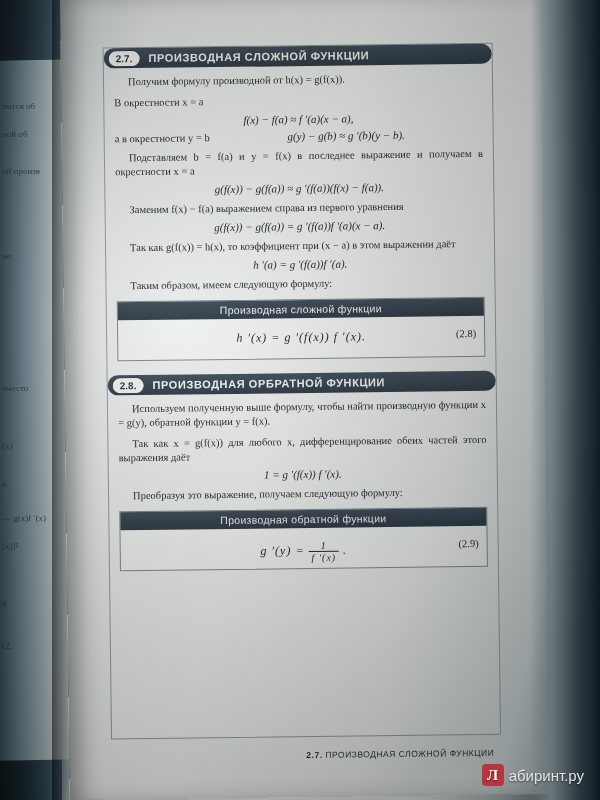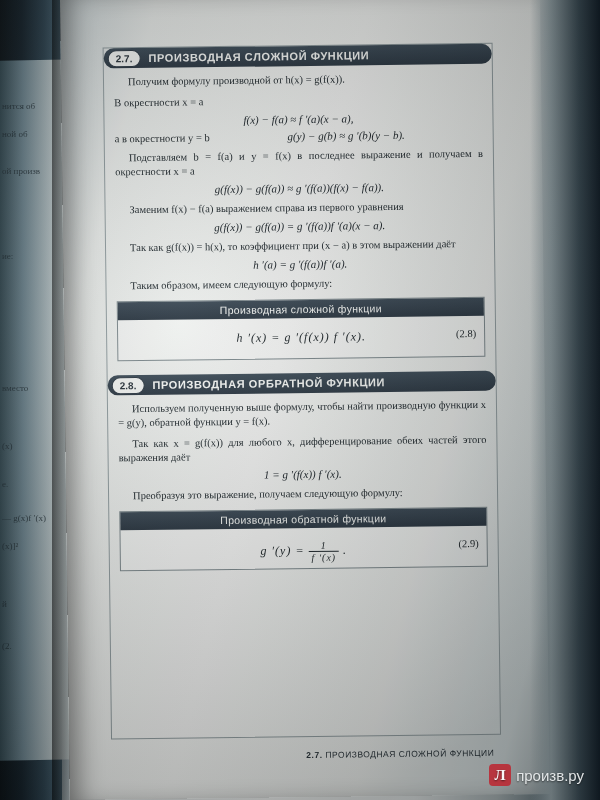--- a/index.html
+++ b/index.html
@@ -242,15 +242,15 @@
 
       </div>
     </div>
   </div>
 
   <div class="rightedge"></div>
   <div class="grain"></div>
 
   <div class="watermark">
     <span class="wm-badge">Л</span>
-    <span>произв.ру</span>
+    <span>абиринт.ру</span>
   </div>
 </div>
 
 </body></html>

